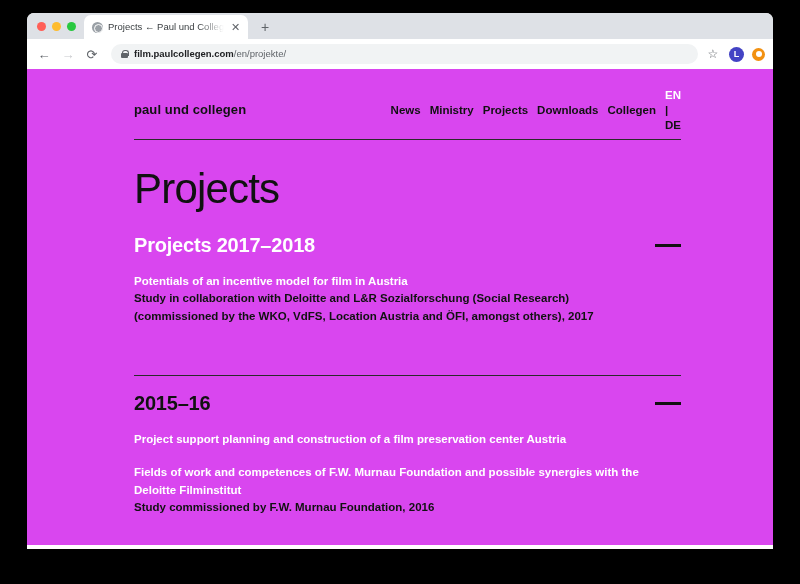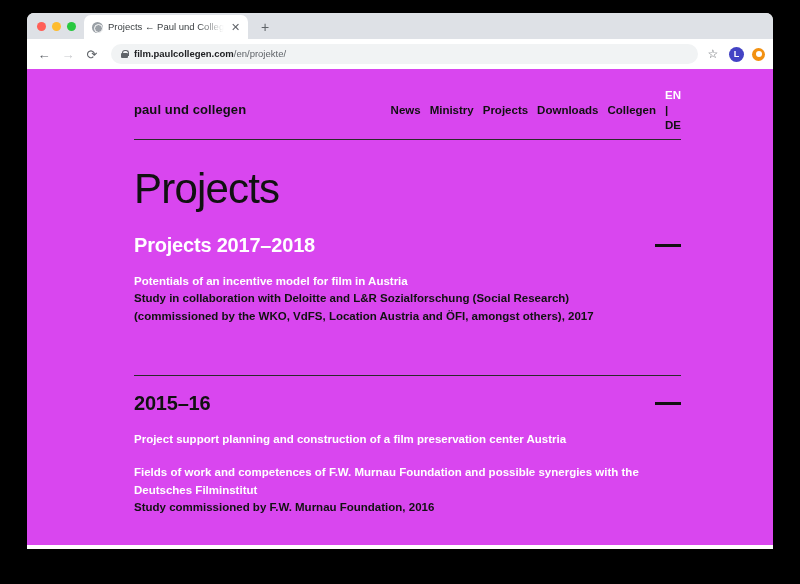--- a/index.html
+++ b/index.html
@@ -392,21 +392,21 @@
             <div class="section">
               <div class="section-divider"></div>
               <div class="section-head">
                 <div class="section-title dark">2015–16</div>
                 <div class="toggle-minus"></div>
               </div>
               <div class="project">
                 <div class="project-title">Project support planning and construction of a film preservation center Austria</div>
               </div>
               <div class="project">
-                <div class="project-title">Fields of work and competences of F.W. Murnau Foundation and possible synergies with the Deutsches Filminstitut</div>
+                <div class="project-title">Fields of work and competences of F.W. Murnau Foundation and possible synergies with the Deloitte Filminstitut</div>
                 <div class="project-desc">Study commissioned by F.W. Murnau Foundation, 2016</div>
               </div>
             </div>
           </div>
 
       </div>
     </div>
   </div>
 </div>
 

